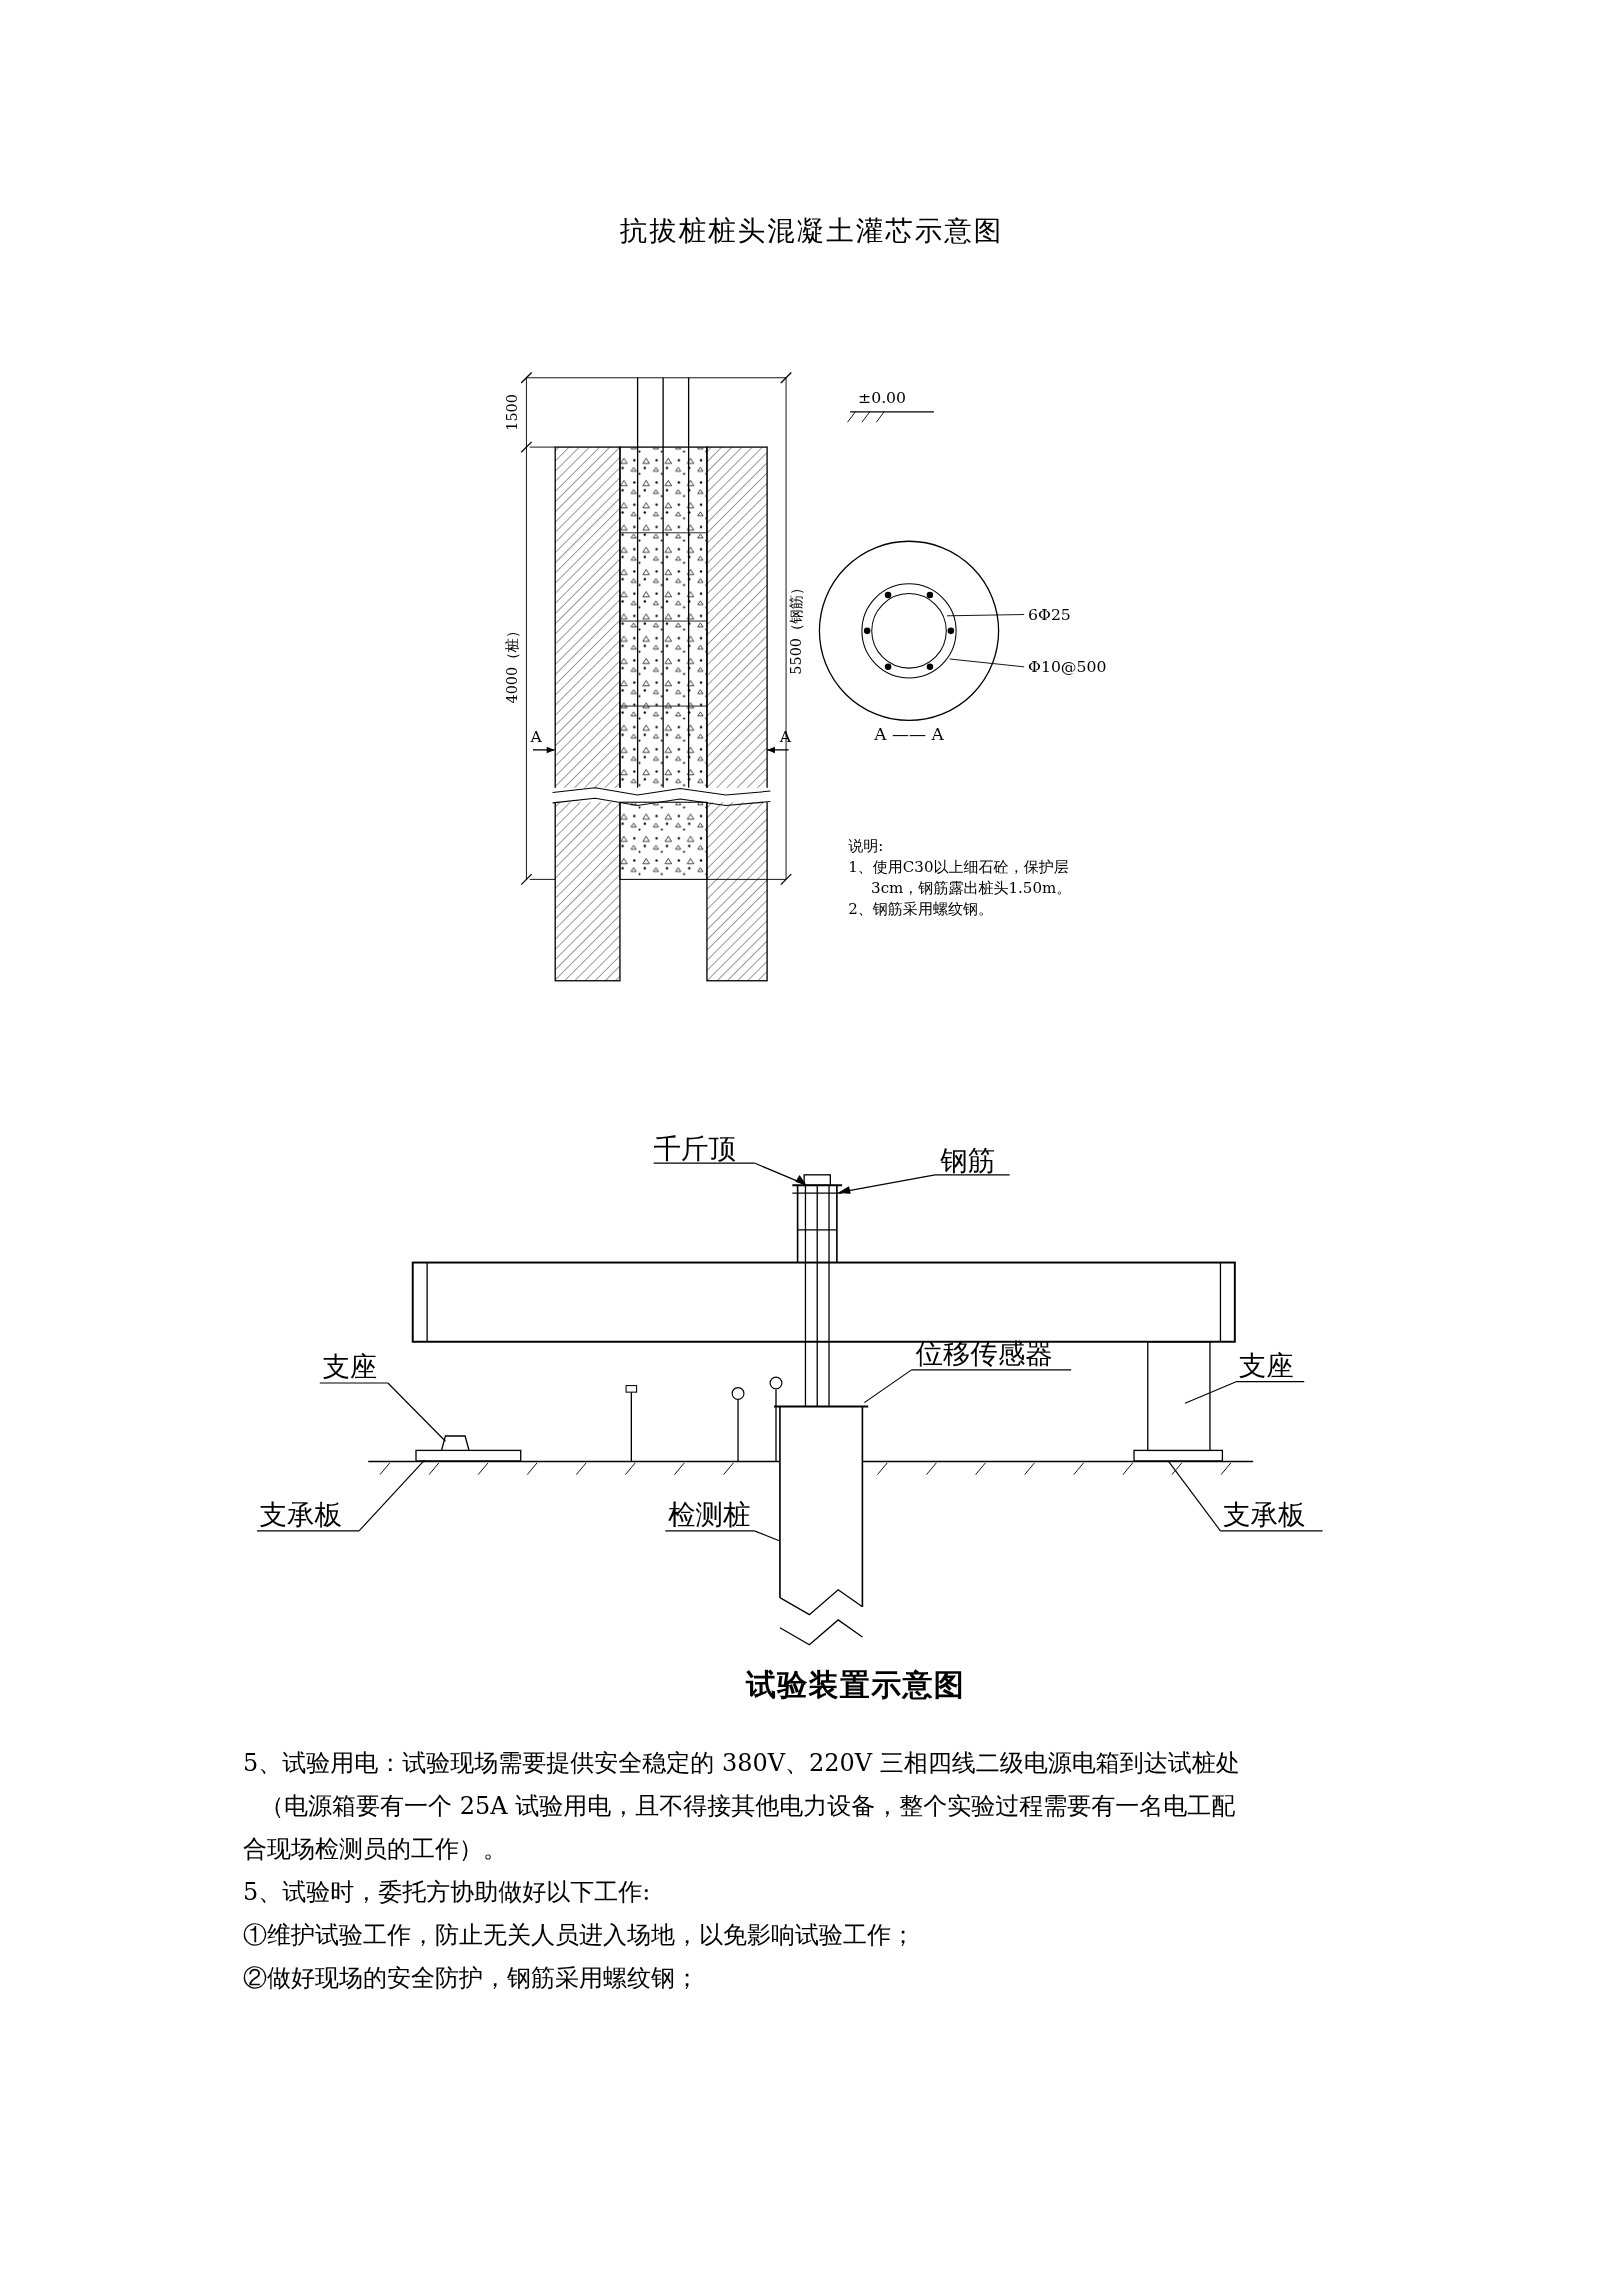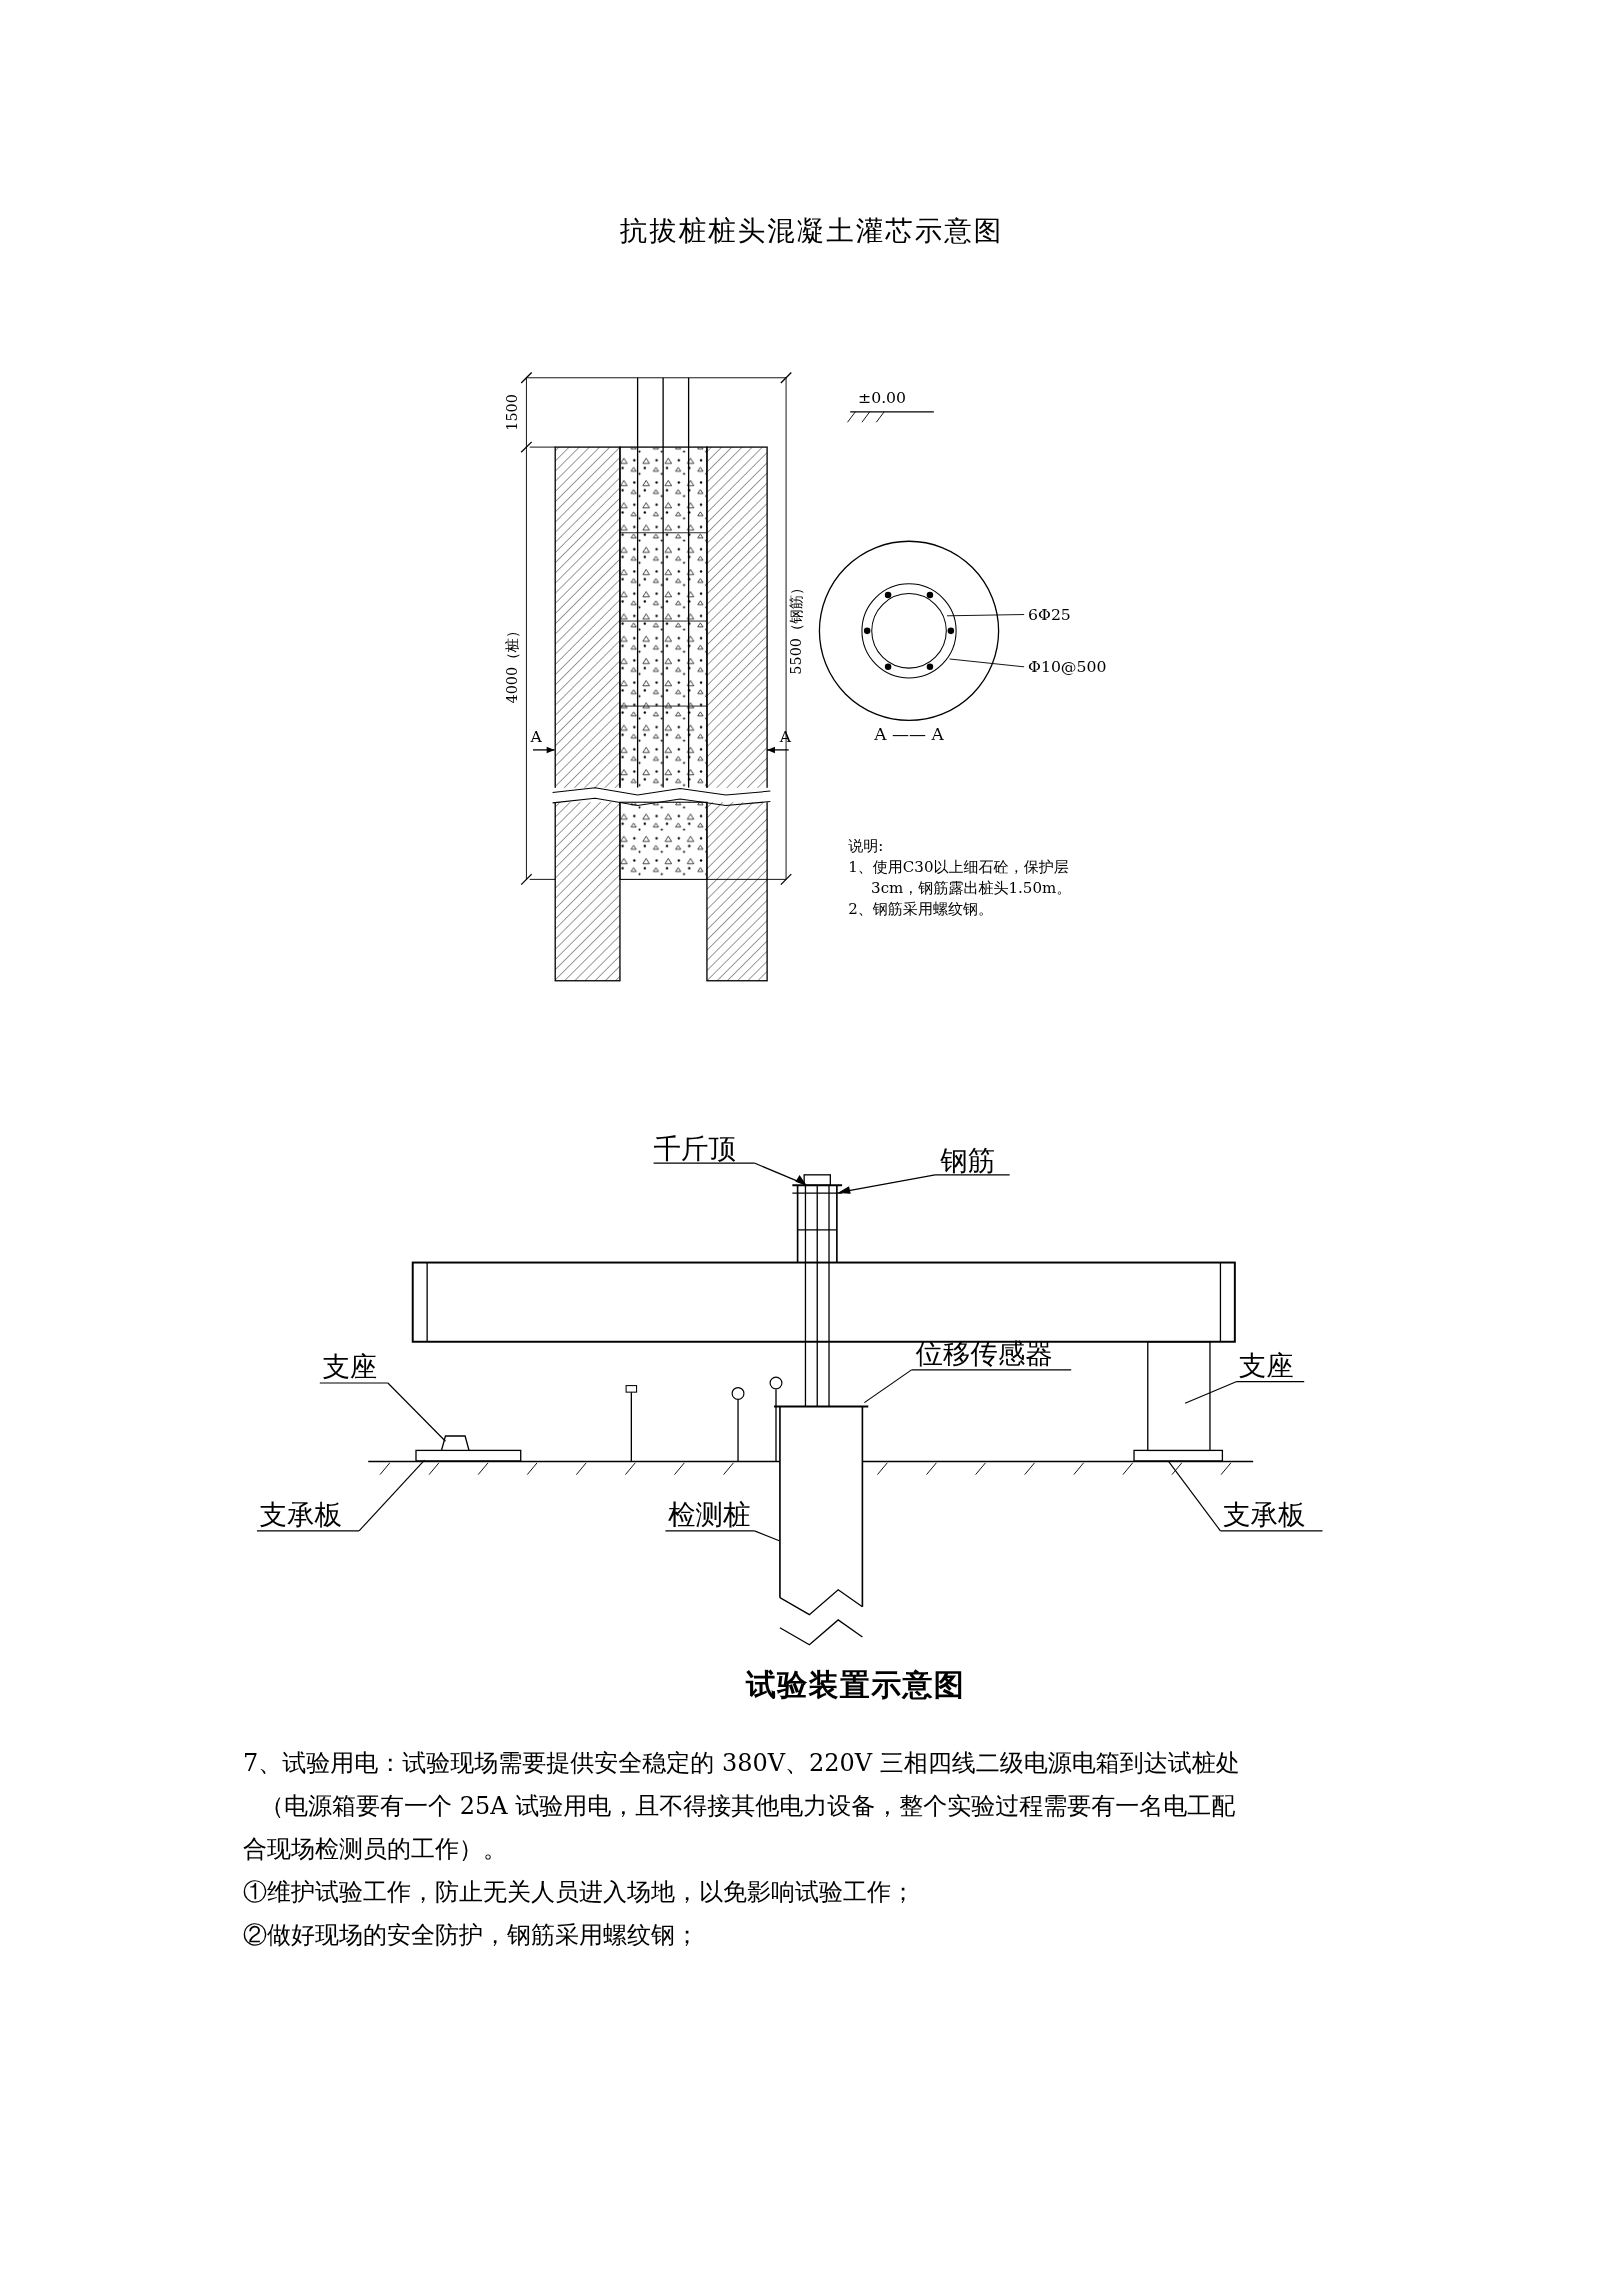--- a/index.html
+++ b/index.html
@@ -226,23 +226,24 @@
     <text x="112" y="404" font-size="42">支座</text>
     <text x="1512" y="402" font-size="42">支座</text>
     <text x="16" y="630" font-size="42">支承板</text>
     <text x="1488" y="630" font-size="42">支承板</text>
     <text x="640" y="630" font-size="42">检测桩</text>
   </svg>
 
   <div class="caption">试验装置示意图</div>
 
   <div class="body-text">
-    <div class="line">7、试验用电：试验现场需要提供安全稳定的 380V、220V 三相四线二级电源电箱到达试桩处</div>
+    <div class="line">5、试验用电：试验现场需要提供安全稳定的 380V、220V 三相四线二级电源电箱到达试桩处</div>
     <div class="line indent">（电源箱要有一个 25A 试验用电，且不得接其他电力设备，整个实验过程需要有一名电工配</div>
     <div class="line">合现场检测员的工作）。</div>
+    <div class="line">5、试验时，委托方协助做好以下工作:</div>
     <div class="line">①维护试验工作，防止无关人员进入场地，以免影响试验工作；</div>
     <div class="line">②做好现场的安全防护，钢筋采用螺纹钢；</div>
   </div>
 
   <div class="footer">第 35 页共 39 页</div>
 
 </div>
 
 
 </body></html>

